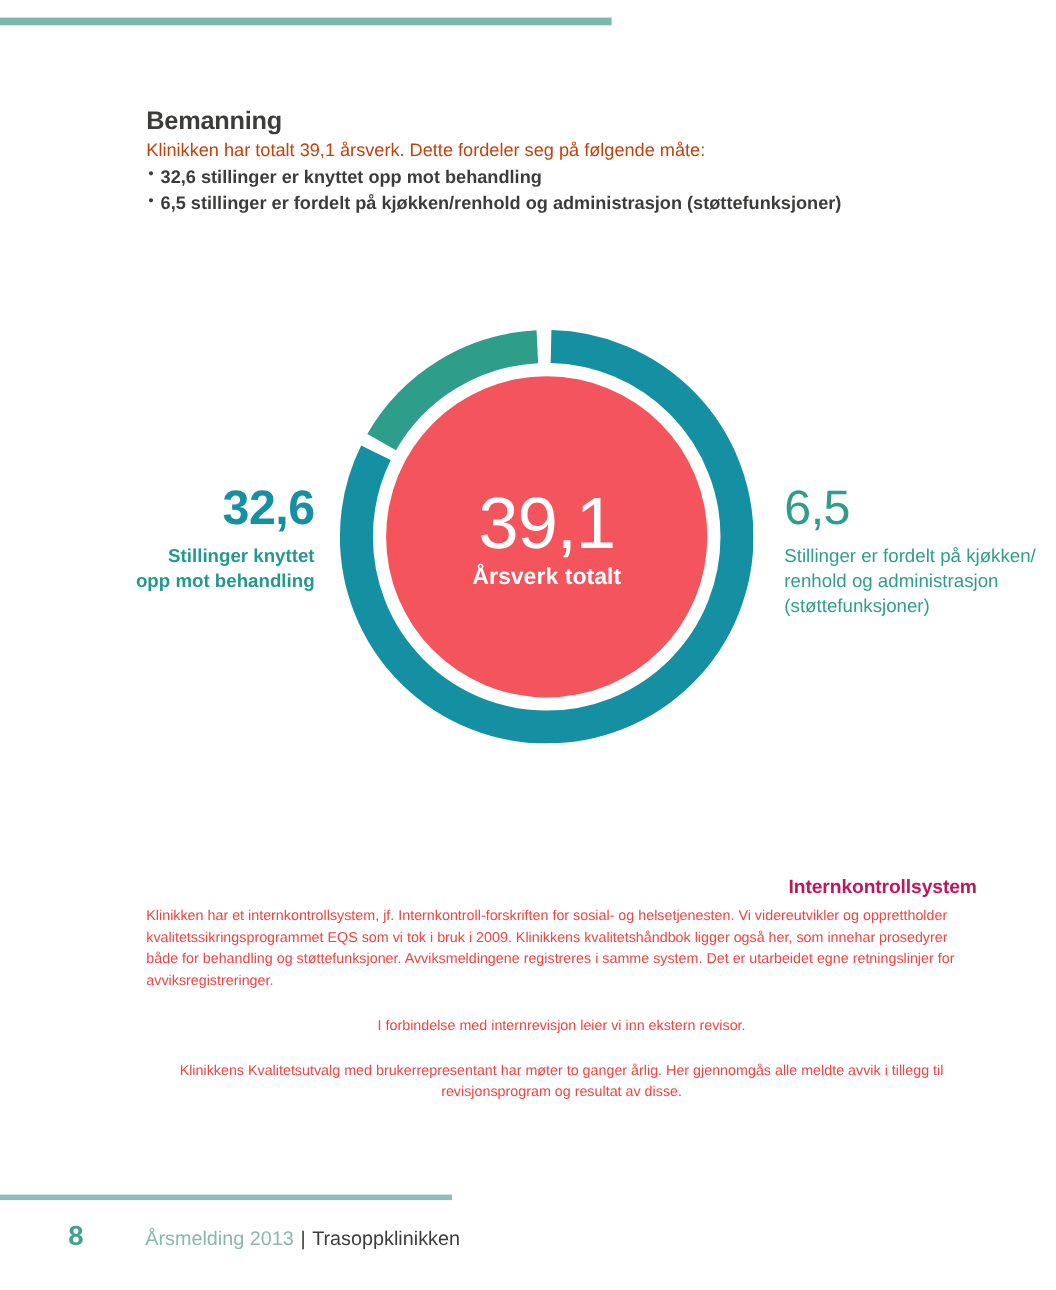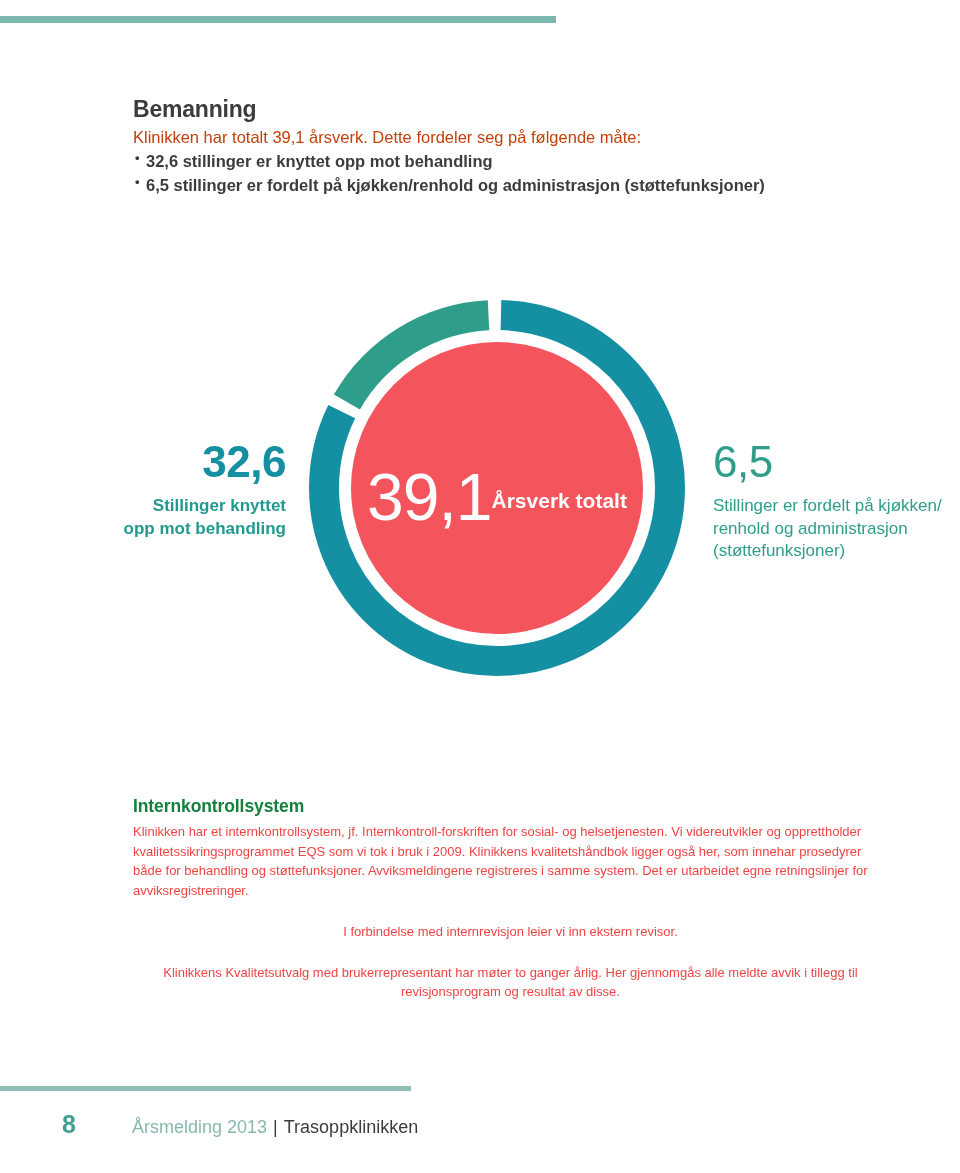--- a/index.html
+++ b/index.html
@@ -85,25 +85,25 @@
     height: 376px;
   }
   .donut-svg {
     display: block;
     width: 376px;
     height: 376px;
   }
   .donut-center {
     position: absolute;
     left: 0;
-    top: 12px;
+    top: 0;
     width: 376px;
     height: 376px;
     display: flex;
-    flex-direction: row;
+    flex-direction: column;
     align-items: center;
     justify-content: center;
     pointer-events: none;
     text-align: center;
   }
   .center-value {
     font-size: 66px;
     color: #ffffff;
     line-height: 1;
     font-weight: 400;
@@ -151,24 +151,25 @@
   
   .section {
     position: absolute;
     left: 133px;
     top: 796px;
     width: 755px;
   }
   .section-title {
     font-size: 17.5px;
     font-weight: bold;
-    color: #15803d;
+    color: #be185d;
     margin: 0 0 4px 0;
     line-height: 1.25;
     letter-spacing: -0.1px;
+    text-align: right;
   }
   .section p {
     font-size: 13px;
     color: #ef4444;
     line-height: 1.52;
     margin: 0;
   }
   .section p + p {
     margin-top: 21px;
     text-align: center;

